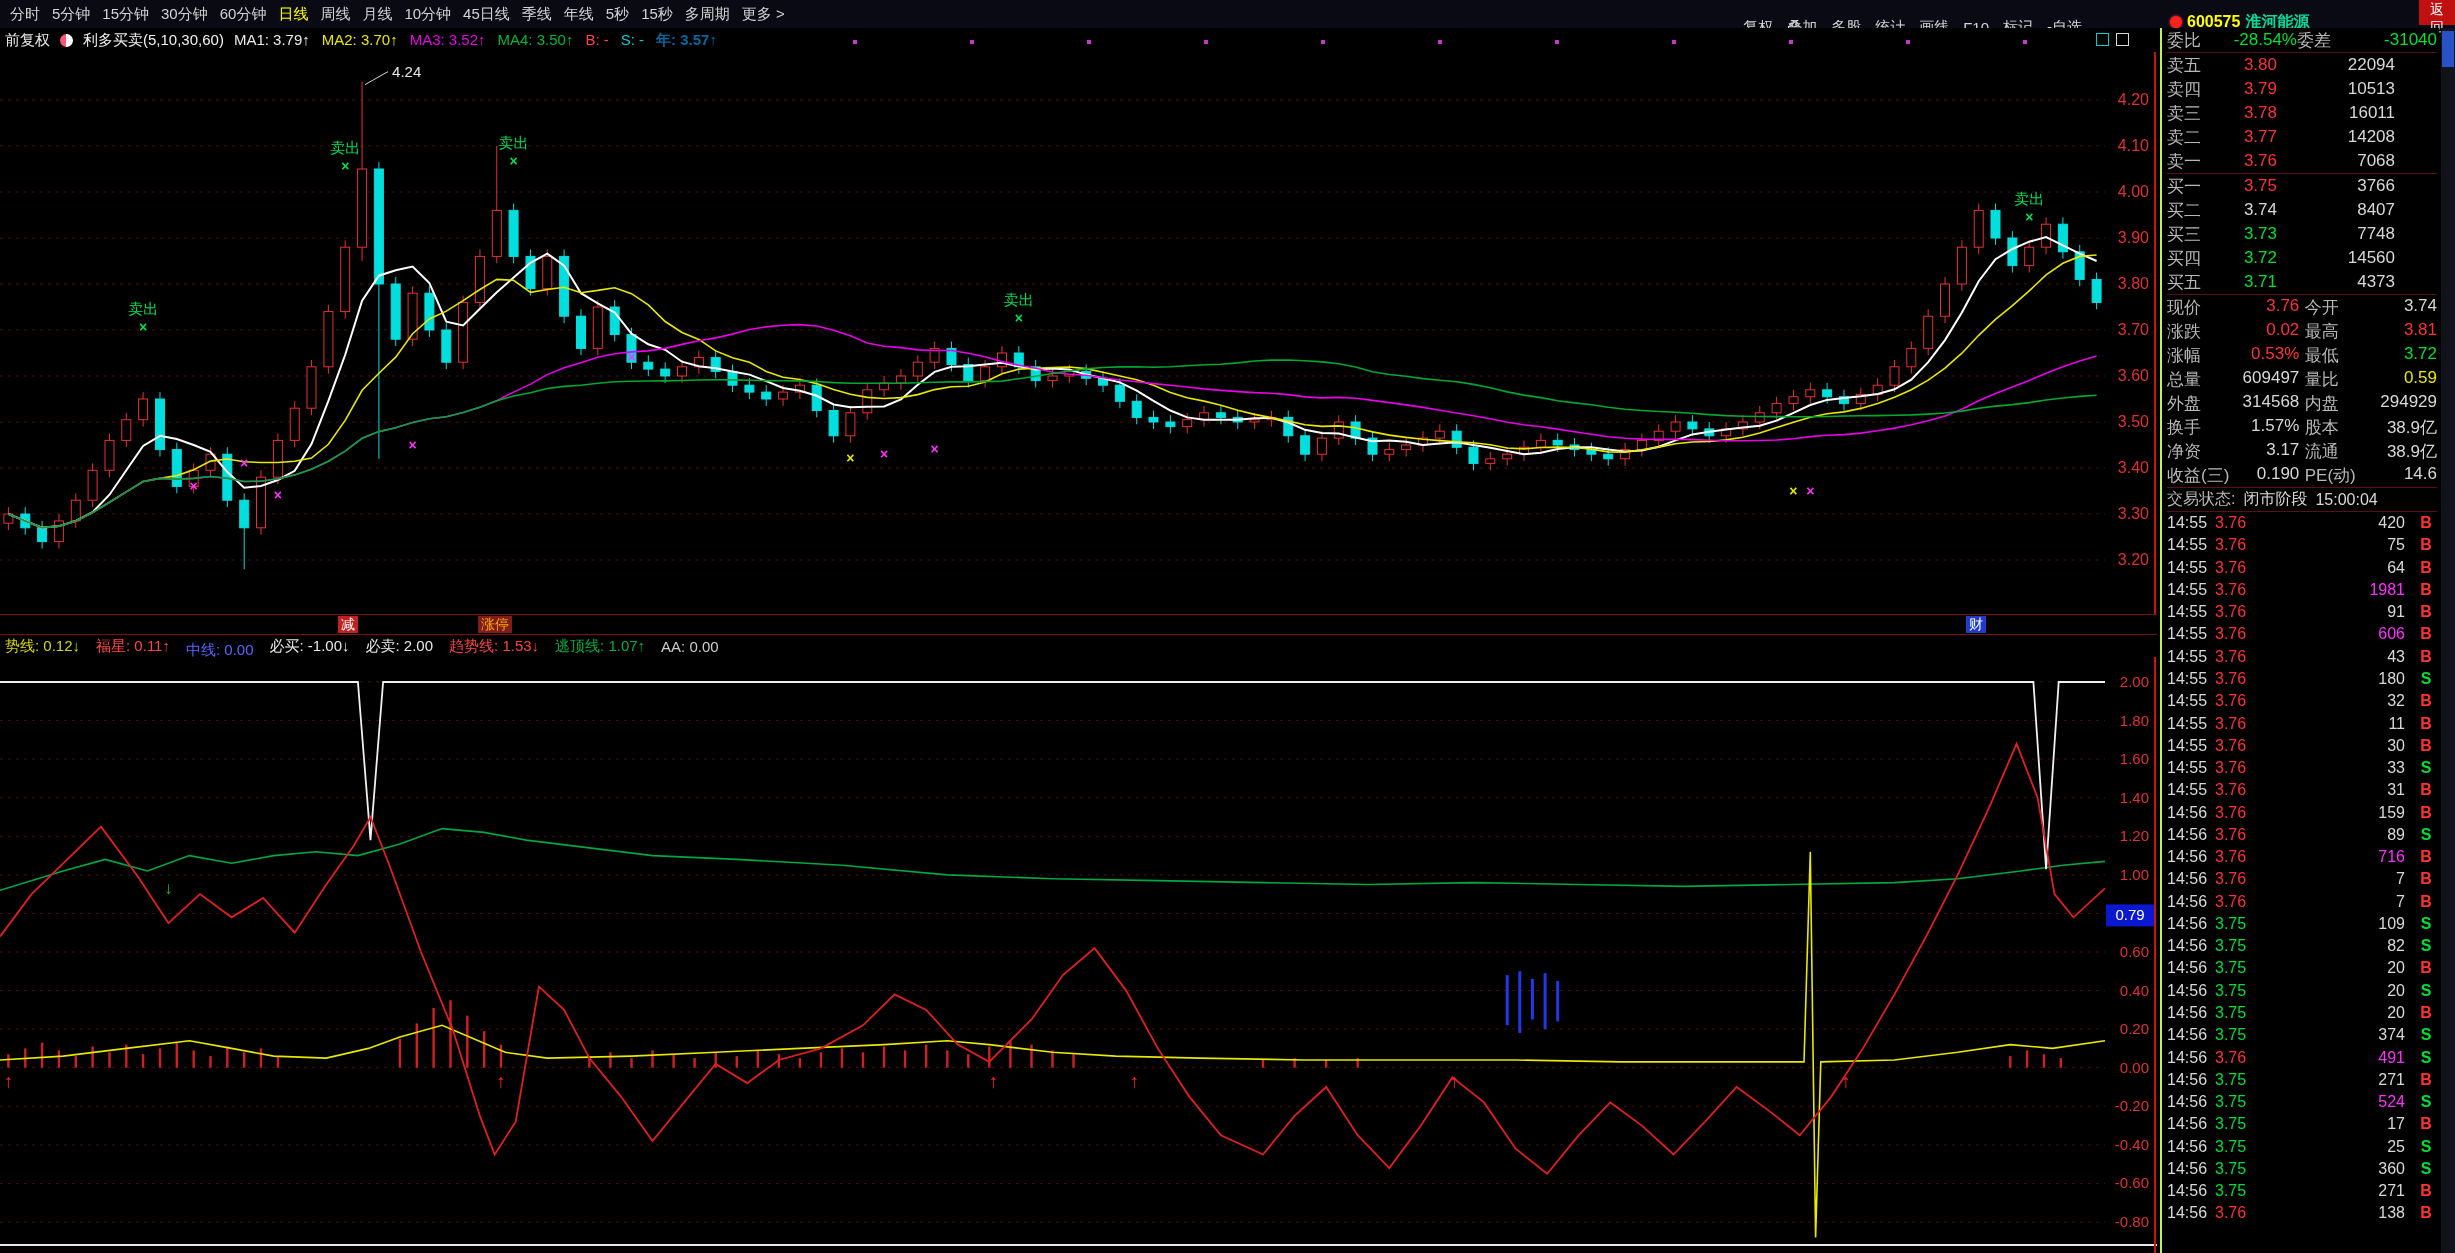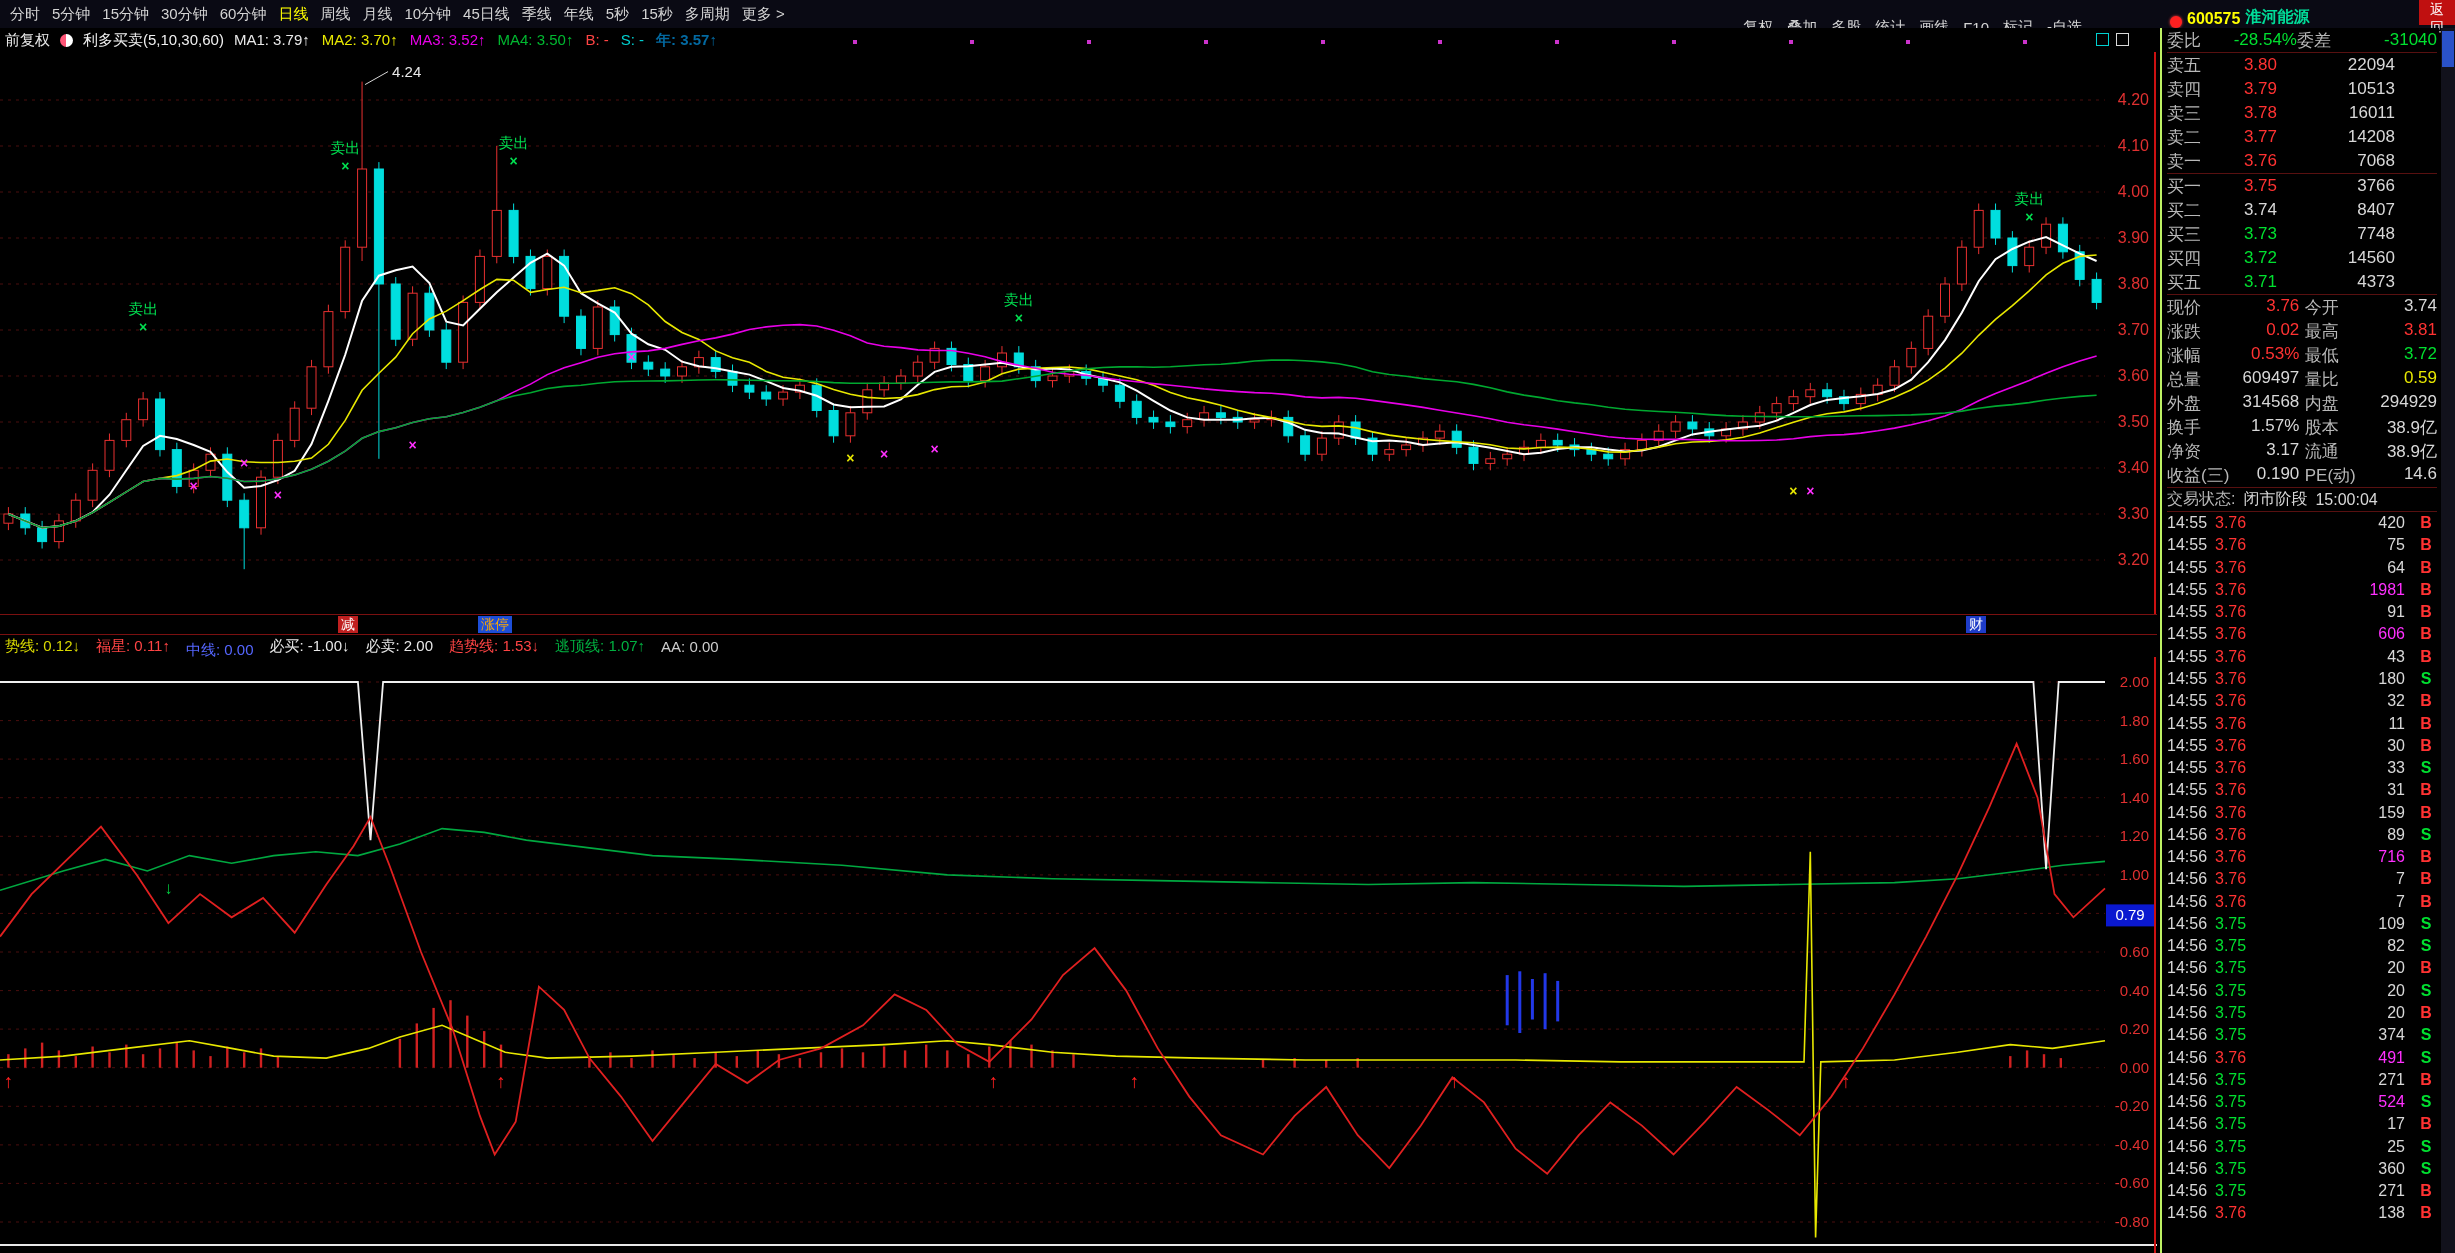--- a/index.html
+++ b/index.html
@@ -5,21 +5,21 @@
   html,body{margin:0;padding:0;background:#000;}
   body{width:2455px;height:1253px;position:relative;overflow:hidden;
        font-family:"Liberation Sans","DejaVu Sans",sans-serif;}
   
   .toolbar{position:absolute;left:0;top:0;width:2455px;height:28px;background:#0a0a14;}
   .menu{position:absolute;left:4px;top:0;height:28px;display:flex;align-items:center;}
   .mi{color:#d4d4d4;font-size:15px;padding:0 6px;white-space:nowrap;cursor:default;}
   .mi.sel{color:#ffff00;}
   .right-buttons{position:absolute;right:366px;top:0;height:28px;display:flex;align-items:center;}
   .rb{color:#d4d4d4;font-size:15px;padding:0 7px;white-space:nowrap;margin-top:27px;}
-  .stock-badge{position:absolute;left:2170px;top:0;height:28px;display:flex;align-items:flex-end;gap:5px;}
+  .stock-badge{position:absolute;left:2170px;top:8px;height:28px;display:flex;align-items:center;gap:5px;}
   .pulse{width:12px;height:12px;border-radius:50%;background:#ff2020;box-shadow:0 0 3px #ff4040;display:inline-block;}
   .scode{color:#ffff00;font-size:16px;font-weight:bold;}
   .sname{color:#00dd99;font-size:16px;font-weight:bold;}
   .back-btn{position:absolute;right:0;top:0;width:36px;height:25px;background:#c01010;color:#fff;
             font-size:14px;border:none;font-family:inherit;}
   
   .subheader{position:absolute;left:0;top:28px;width:2157px;height:24px;background:#000;
              display:flex;align-items:center;gap:10px;padding-left:5px;box-sizing:border-box;}
   .sh{font-size:15px;white-space:nowrap;}
   .adj{color:#e8e8e8;}
@@ -28,21 +28,21 @@
   #ma-items{display:flex;gap:12px;}
   .dot{position:absolute;width:4px;height:4px;background:#cc33cc;top:10px;}
   .win-ic{position:absolute;top:33px;width:13px;height:13px;box-sizing:border-box;}
   #win-ic1{left:2096px;border:1px solid #00d0d0;}
   #win-ic2{left:2116px;border:1px solid #d8d8d8;}
   
   #strip{position:absolute;left:0;top:614px;width:2157px;height:19px;background:#000;
          border-top:1px solid #7a1010;border-bottom:1px solid #7a1010;box-sizing:content-box;}
   .strip-lab{position:absolute;top:1px;font-size:14px;line-height:17px;padding:0 3px;}
   #lab-reduce{left:338px;background:#c02020;color:#fff;}
-  #lab-limit{left:478px;background:#1d4ed8;color:#ffaa00;}
+  #lab-limit{left:478px;background:#7f1d1d;color:#ffaa00;}
   #lab-cai{left:1966px;background:#1e3cc8;color:#fff;}
   #legend{position:absolute;left:0;top:635px;width:2157px;height:22px;display:flex;gap:16px;
           align-items:center;padding-left:5px;box-sizing:border-box;background:#000;}
   .lg{font-size:15px;white-space:nowrap;}
   
   #main-svg{position:absolute;left:0;top:52px;background:#000;}
   #bottom-svg{position:absolute;left:0;top:657px;background:#000;}
   
   #panel{position:absolute;left:2160px;top:28px;width:279px;height:1225px;background:#000;
          border-left:2px solid #bef264;box-sizing:border-box;padding:0 2px 0 5px;}

